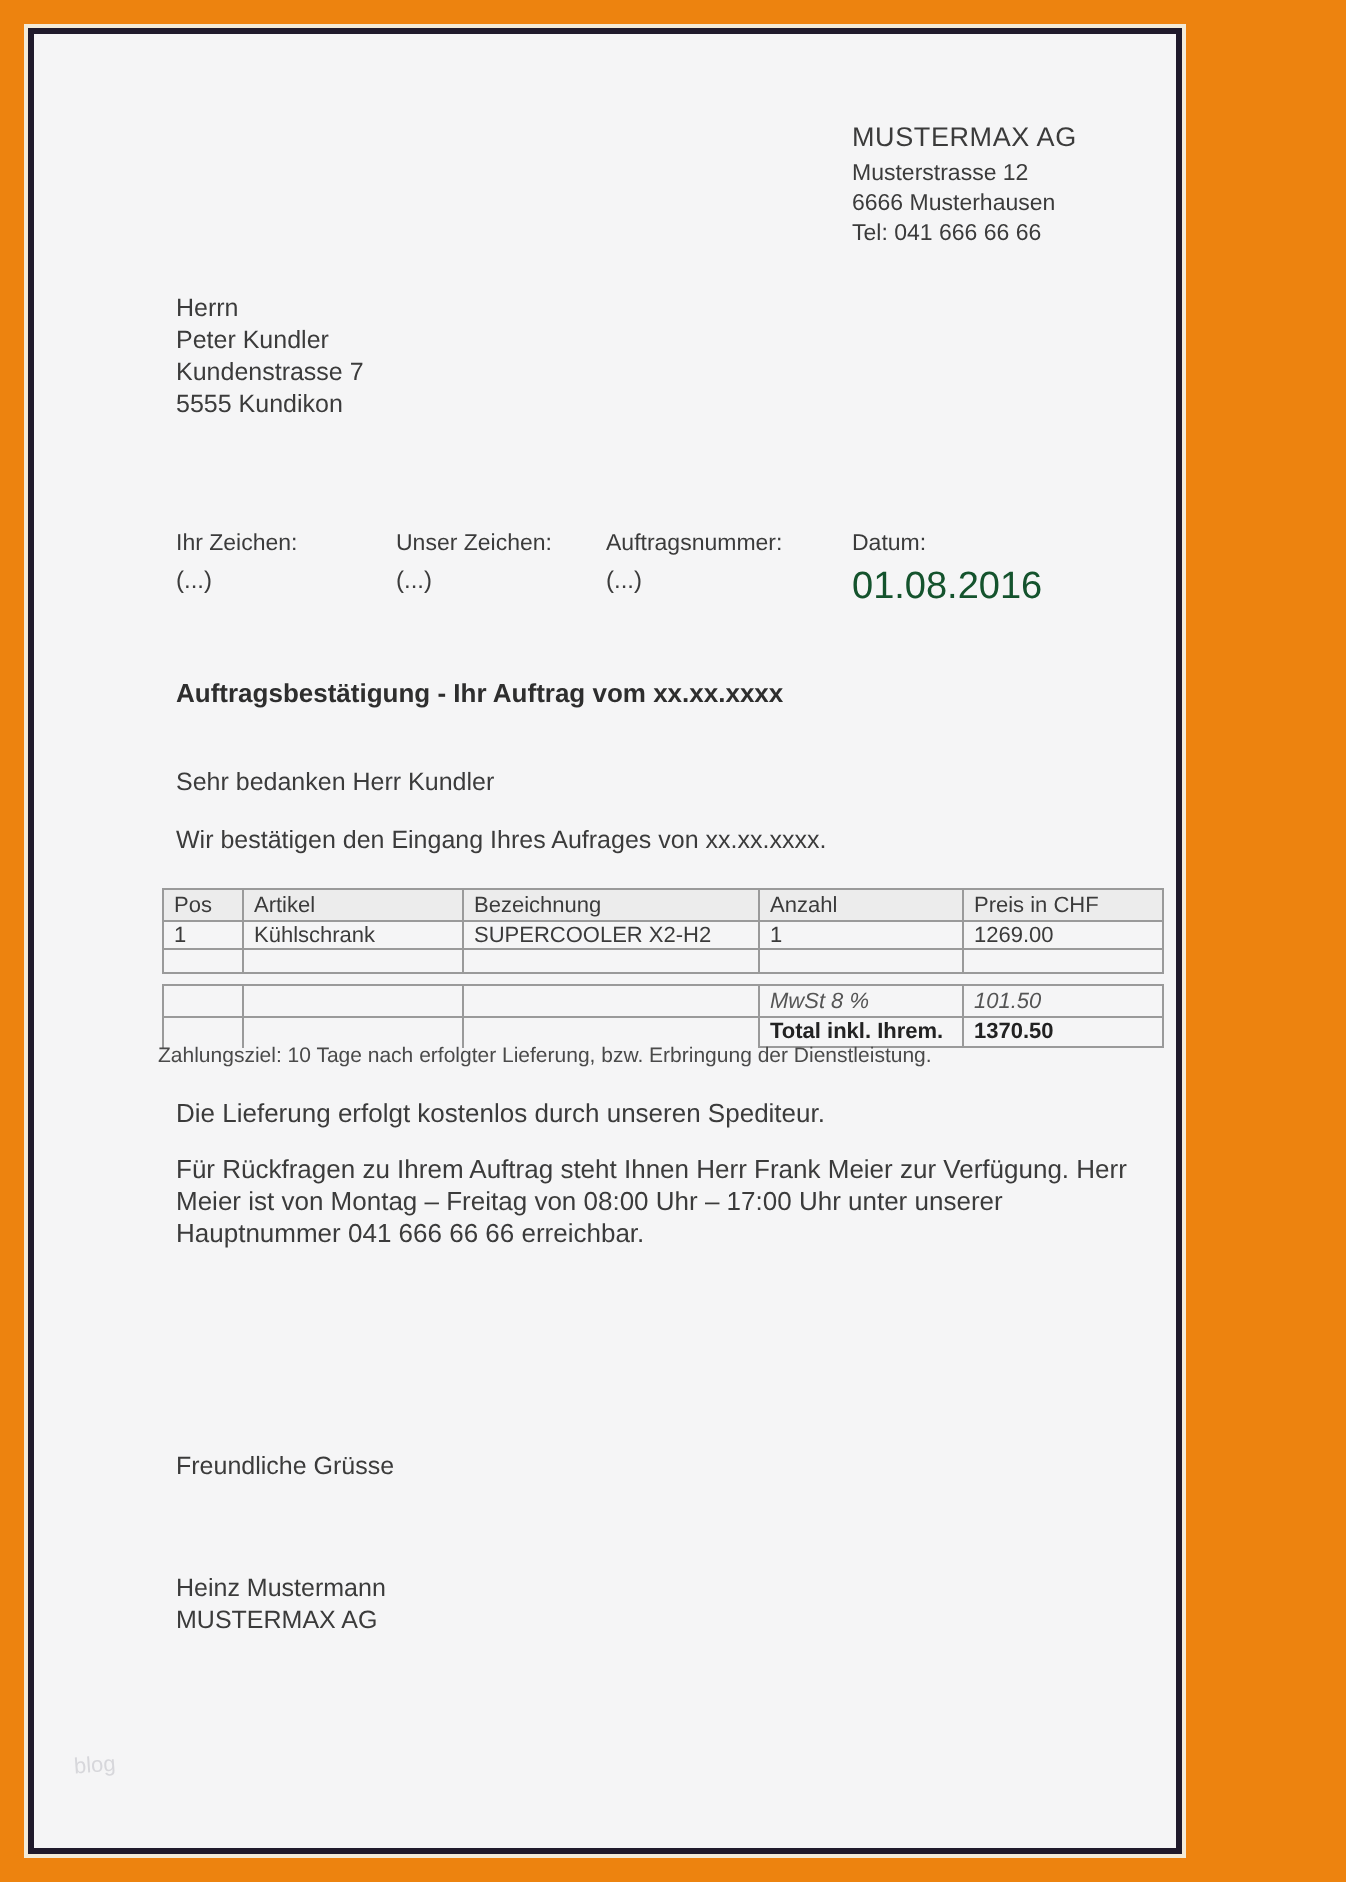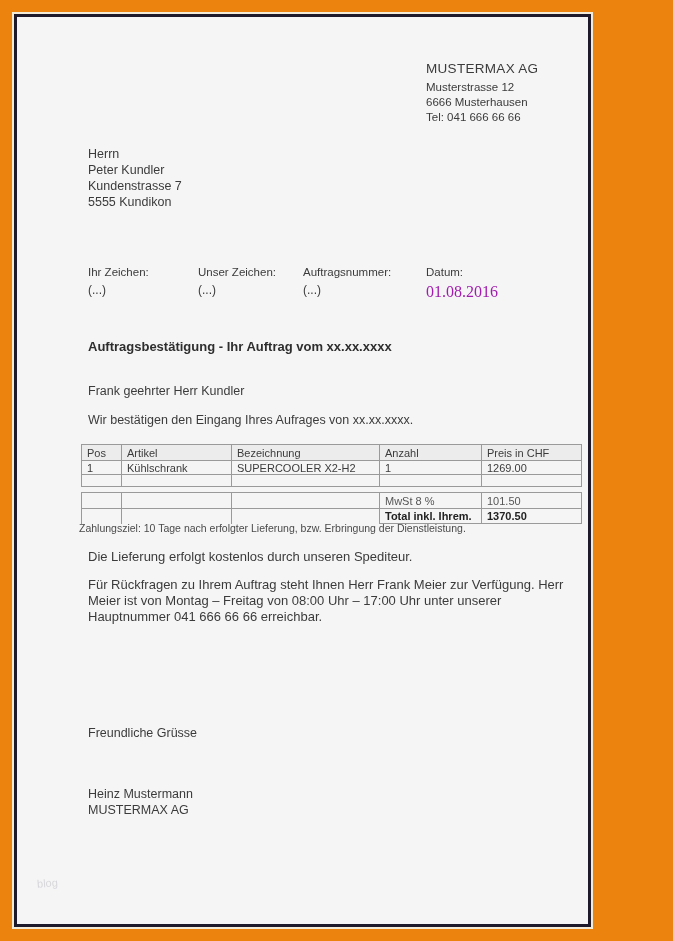--- a/index.html
+++ b/index.html
@@ -31,21 +31,21 @@
   .sender span { display: block; }
 
   
   .recipient { left: 71px; top: 129px; font-size: 12.5px; line-height: 16px; }
   .recipient span { display: block; }
 
   
   .ref-field { top: 249px; }
   .ref-field .ref-label { font-size: 11.5px; display: block; }
   .ref-field .ref-value { font-size: 12px; display: block; margin-top: 5px; }
-  .ref-field .ref-value.date { font-size: 16px; color: #a21caf; font-family: Liberation Serif, serif; }
+  .ref-field .ref-value.date { font-size: 19px; color: #14532d; }
   .ref-0 { left: 71px; } .ref-1 { left: 181px; } .ref-2 { left: 286px; } .ref-3 { left: 409px; }
 
   .subject { left: 71px; top: 322px; font-size: 13px; font-weight: bold; color: #2e2e2e; }
   .salutation { left: 71px; top: 367px; font-size: 12.5px; }
   .intro { left: 71px; top: 396px; font-size: 12.5px; }
 
   
   .order-table-wrap { left: 64px; top: 427px; width: 502px; }
   table.order { border-collapse: collapse; table-layout: fixed; width: 500px; font-size: 11px; color: #3b3b3b; }
   table.order td, table.order th {
@@ -53,21 +53,21 @@
     padding: 0 5px; font-weight: normal; text-align: left;
     overflow: hidden; white-space: nowrap;
   }
   table.order .c0 { width: 40px; } table.order .c1 { width: 110px; }
   table.order .c2 { width: 148px; } table.order .c3 { width: 102px; }
   table.order .c4 { width: 100px; }
   tr.hdr td { background: #ECECEC; height: 16px; }
   tr.item td { height: 14px; }
   tr.empty td { height: 12px; }
   table.order.part2 { margin-top: 5px; }
-  tr.vat td { height: 16px; color: #555; }
+  tr.vat td { height: 16px; font-style: italic; color: #555; }
   tr.total td { height: 15px; font-weight: bold; color: #222; }
   tr.total td.open { border-bottom: none; }
 
   .payment-note { left: 62px; top: 505px; font-size: 10.5px; color: #4a4a4a; }
 
   .para { left: 71px; font-size: 13px; line-height: 16px; white-space: pre-line; width: 520px; }
   .para-0 { top: 532px; }
   .para-1 { top: 560px; }
   .para-2 { top: 626px; }
 
@@ -108,21 +108,21 @@
     <div class="abs ref-field ref-2">
       <span class="ref-label">Auftragsnummer:</span>
       <span class="ref-value">(...)</span>
     </div>
     <div class="abs ref-field ref-3">
       <span class="ref-label">Datum:</span>
       <span class="ref-value date">01.08.2016</span>
     </div>
 
     <div class="abs subject">Auftragsbestätigung - Ihr Auftrag vom xx.xx.xxxx</div>
-    <div class="abs salutation">Frank geehrter Herr Kundler</div>
+    <div class="abs salutation">Sehr bedanken Herr Kundler</div>
     <div class="abs intro">Wir bestätigen den Eingang Ihres Aufrages von xx.xx.xxxx.</div>
 
     <div class="abs order-table-wrap">
       <table class="order part1">
         <tbody>
             <tr class="hdr">
           <td class="c0">Pos</td>
           <td class="c1">Artikel</td>
           <td class="c2">Bezeichnung</td>
           <td class="c3">Anzahl</td>

